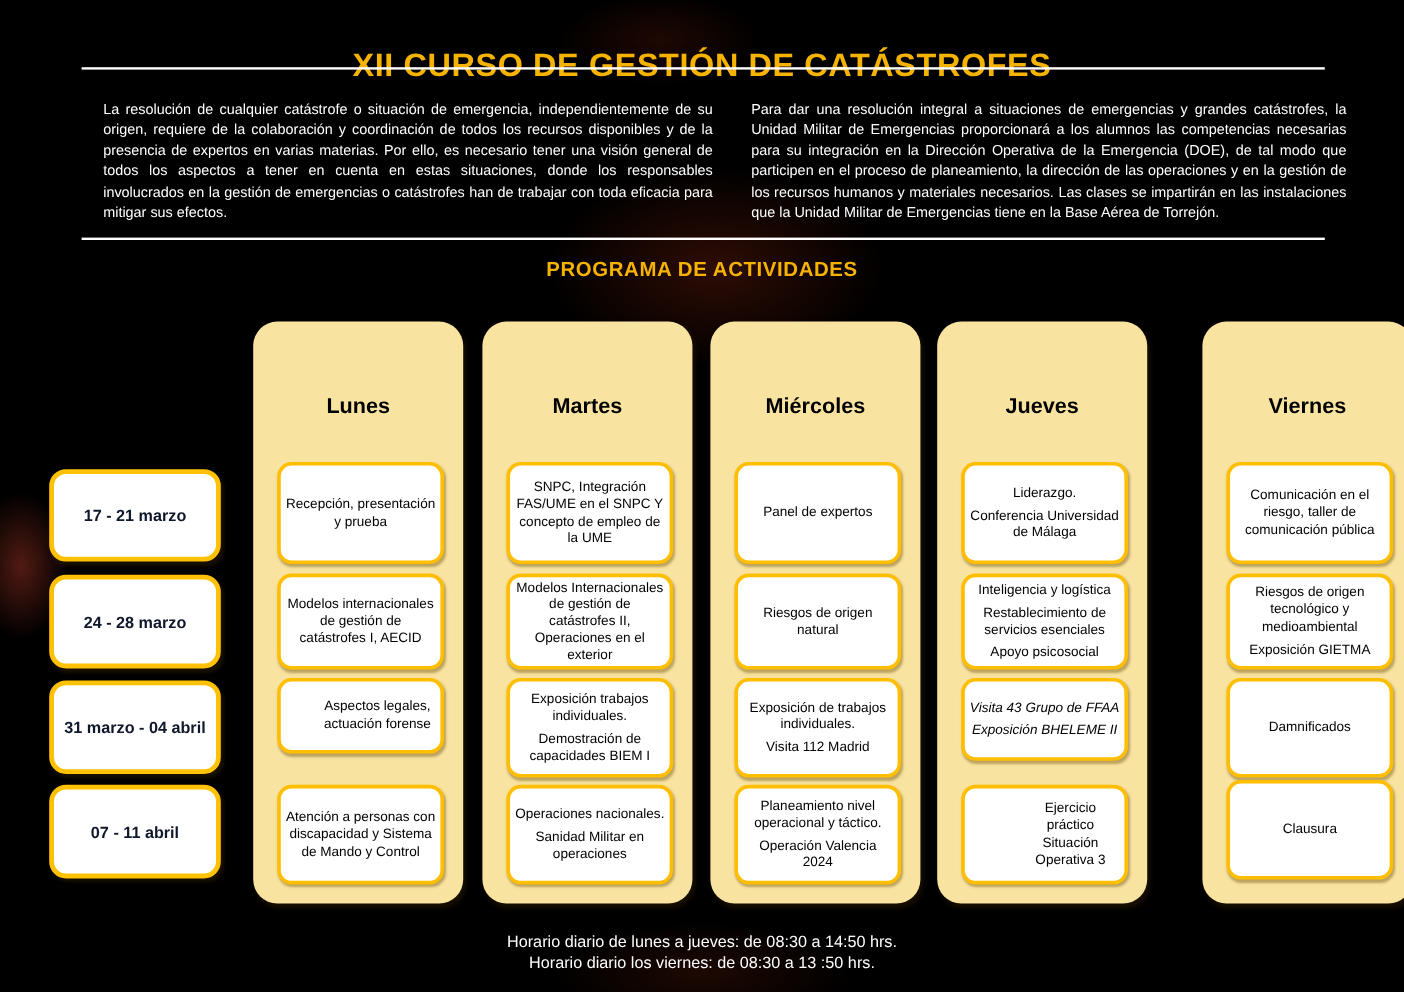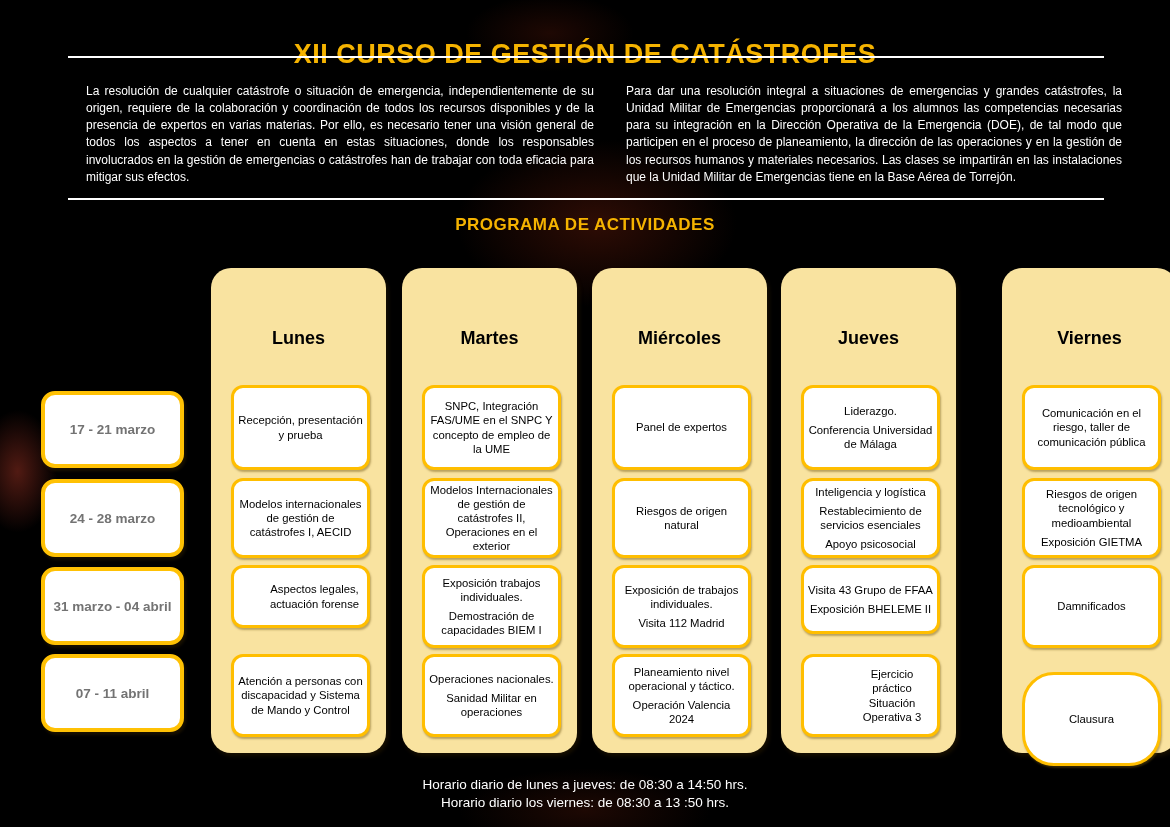--- a/index.html
+++ b/index.html
@@ -30,21 +30,21 @@
   .intro-left{left:68px;width:508px;}
   .intro-right{left:608px;width:496px;}
   .section-title{
     position:absolute;top:215px;left:0;right:0;text-align:center;
     color:var(--accent-gold,#F5B300);font-size:17px;font-weight:bold;letter-spacing:.5px;
   }
   .week-label{
     position:absolute;left:41px;width:143px;box-sizing:border-box;
     background:#fff;border:4px solid var(--week-border,#FFC104);border-radius:14px;
     display:flex;align-items:center;justify-content:center;
-    color:#737373;font-weight:bold;font-size:13.5px;white-space:nowrap;
+    color:#0f172a;font-weight:bold;font-size:13.5px;white-space:nowrap;
     box-shadow:2px 3px 3px rgba(70,45,0,0.35);
   }
   .day-column{
     position:absolute;top:268px;width:175px;height:485px;box-sizing:border-box;
     background:var(--column-bg,#F9E3A0);border-radius:20px;
     box-shadow:2px 3px 4px rgba(60,40,0,0.4);
   }
   .day-header{
     position:absolute;top:60px;left:0;right:0;text-align:center;
     font-weight:bold;font-size:18px;color:#000;
@@ -136,41 +136,41 @@
         <div class="day-header">Jueves</div>
         <div class="card" style="top: 117px; height: 85px;">
           <p>Liderazgo.</p>
           <p>Conferencia Universidad de Málaga</p>
         </div>
         <div class="card" style="top: 210px; height: 80px;">
           <p>Inteligencia y logística</p>
           <p>Restablecimiento de servicios esenciales</p>
           <p>Apoyo psicosocial</p>
         </div>
-        <div class="card" style="top: 297px; height: 69px;">
+        <div class="card" style="top: 297px; height: 69px; font-style: italic;">
           <p>Visita 43 Grupo de FFAA</p>
           <p>Exposición BHELEME II</p>
         </div>
         <div class="card" style="top: 386px; height: 83px; padding-left: 47px;">
           <p>Ejercicio práctico Situación Operativa 3</p>
         </div>
       </div>
       <div class="day-column" style="left: 966px; margin-left: 36px;">
         <div class="day-header">Viernes</div>
         <div class="card" style="top: 117px; height: 85px;">
           <p>Comunicación en el riesgo, taller de comunicación pública</p>
         </div>
         <div class="card" style="top: 210px; height: 80px;">
           <p>Riesgos de origen tecnológico y medioambiental</p>
           <p>Exposición GIETMA</p>
         </div>
         <div class="card" style="top: 297px; height: 83px;">
           <p>Damnificados</p>
         </div>
-        <div class="card" style="top: 404px; height: 94px; border-radius: 32px;">
+        <div class="card" style="top: 382px; height: 83px;">
           <p>Clausura</p>
         </div>
       </div>
     </div>
 
   <div class="footer-line footer-1">Horario diario de lunes a jueves: de 08:30 a 14:50 hrs.</div>
   <div class="footer-line footer-2">Horario diario los viernes: de 08:30 a 13 :50 hrs.</div>
 </div>
 
 </body></html>

